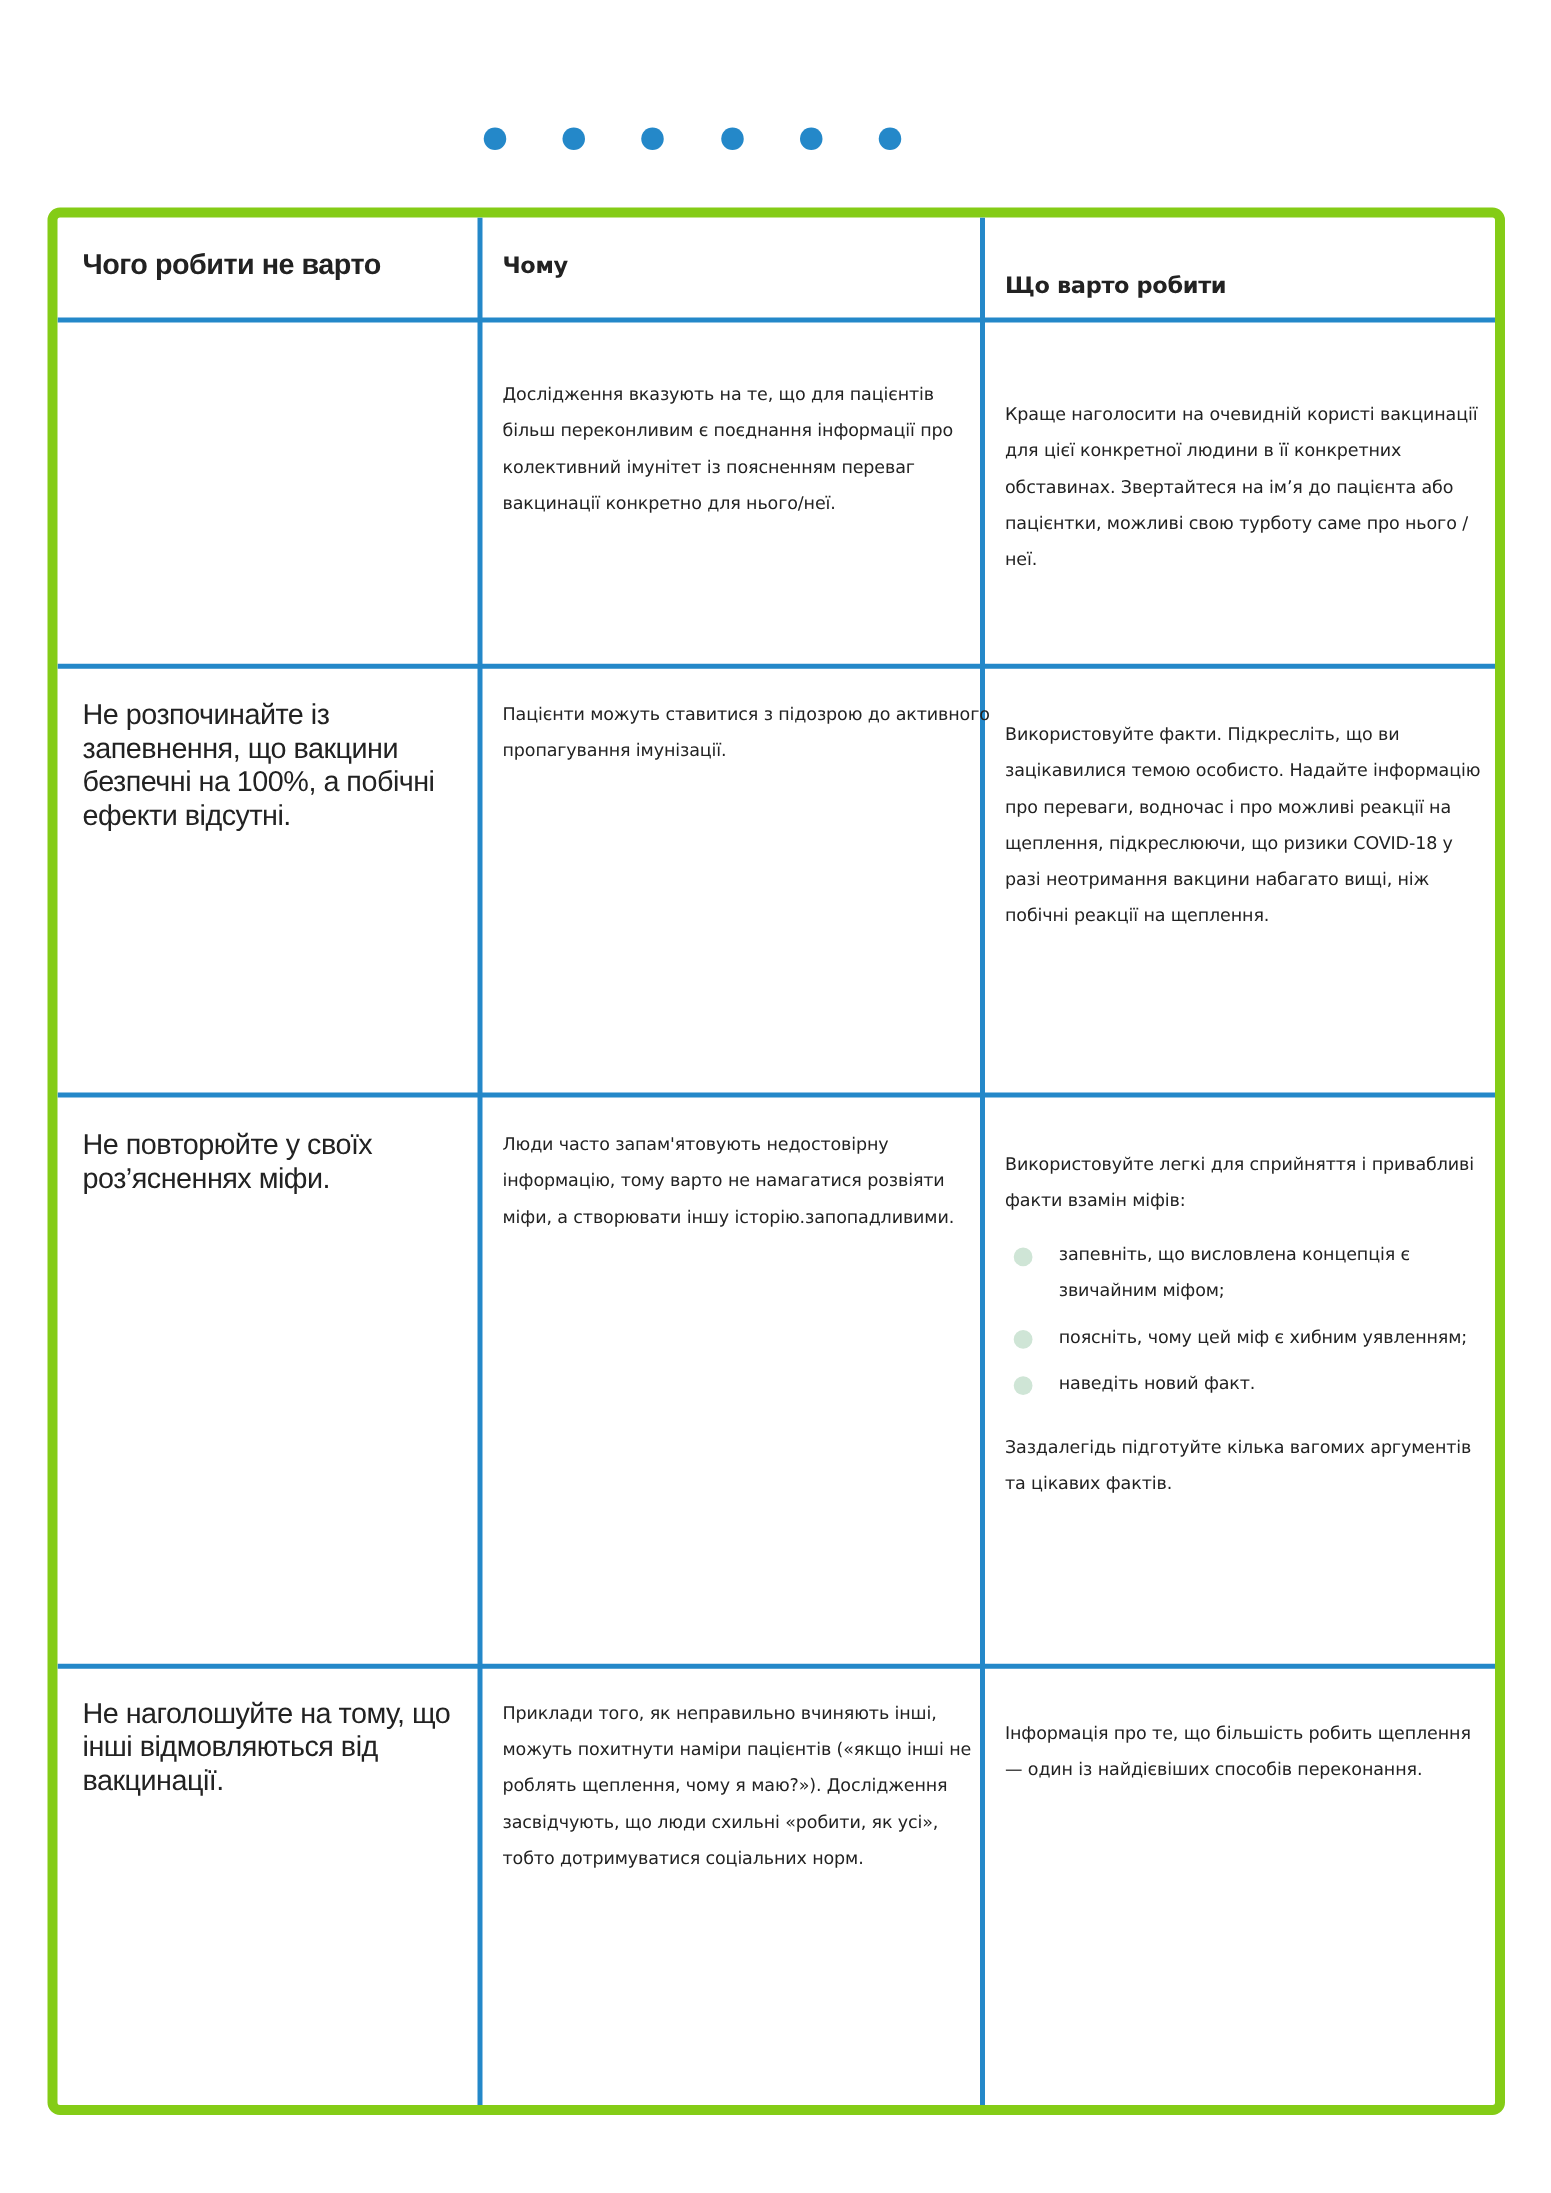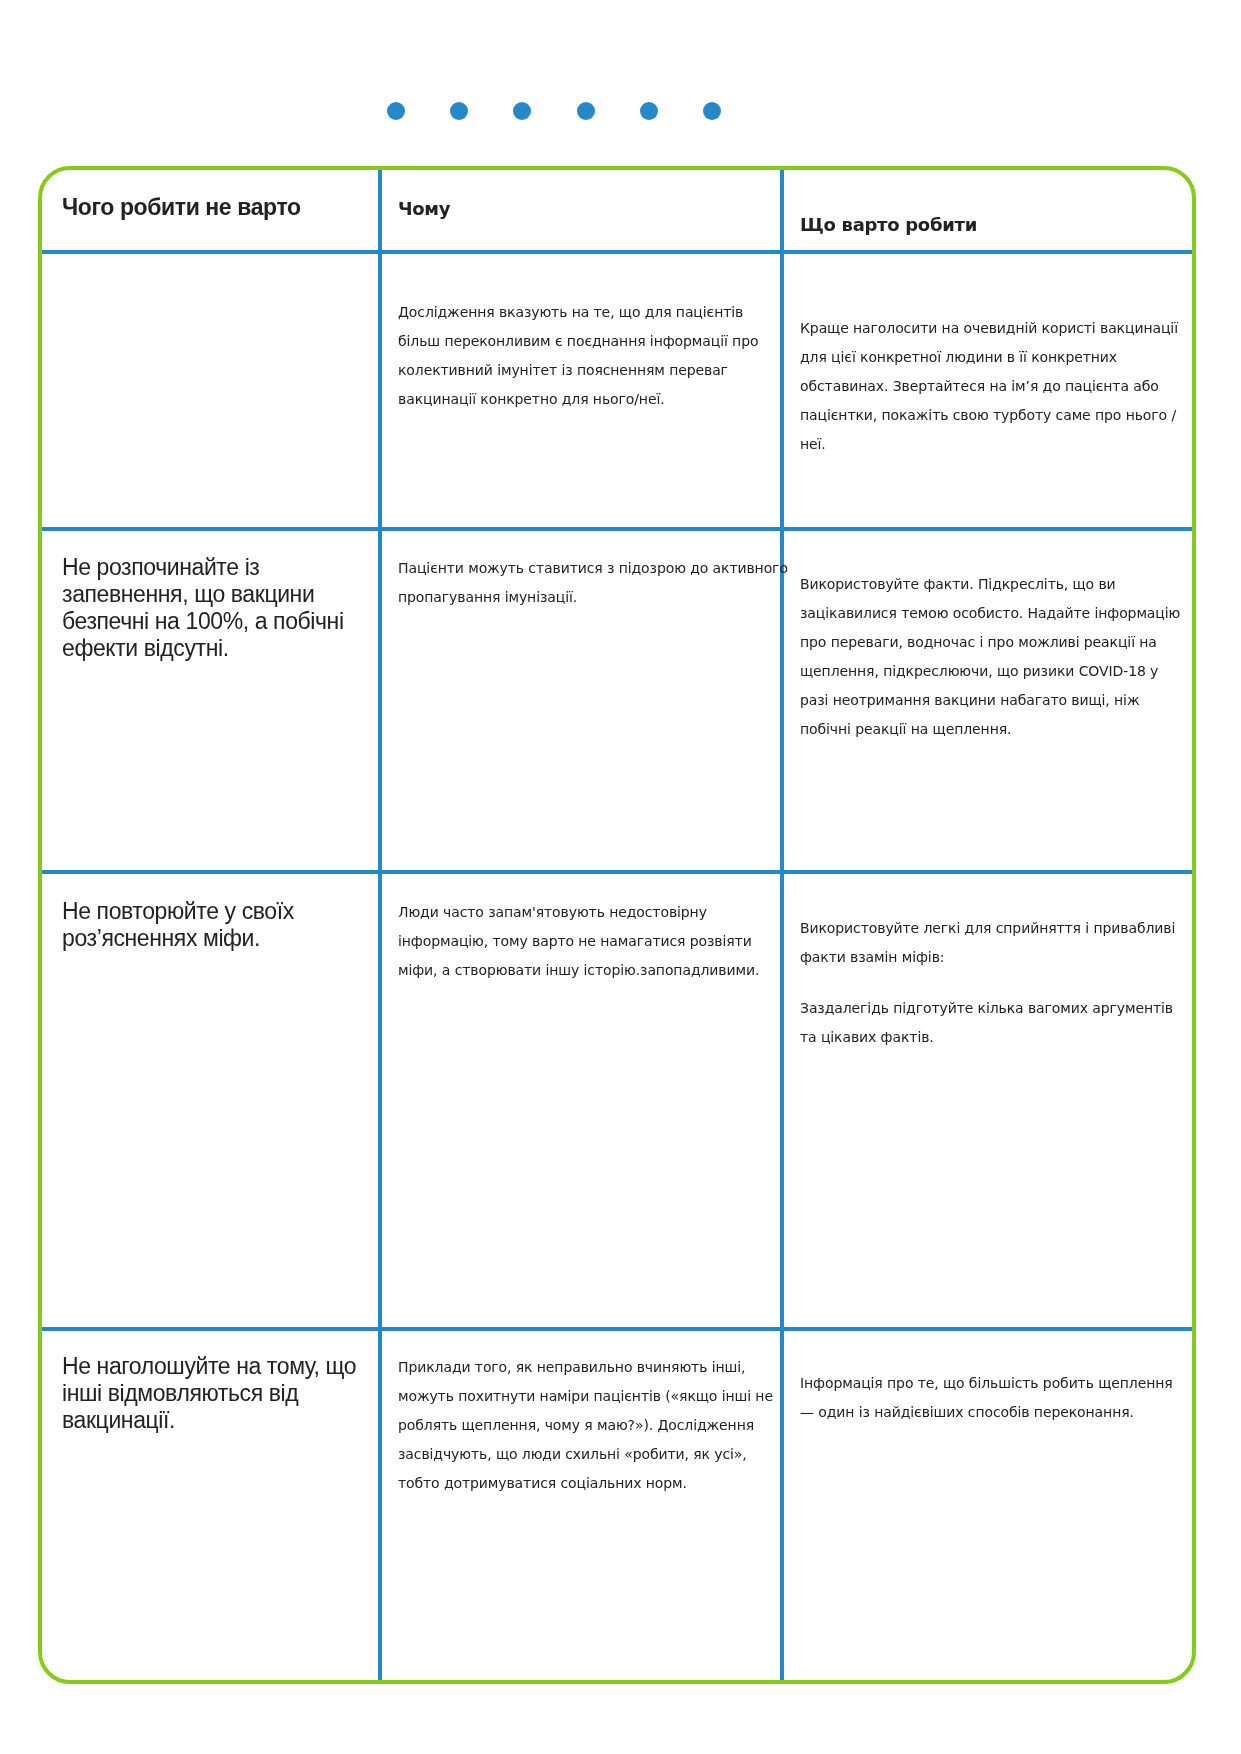--- a/index.html
+++ b/index.html
@@ -1,21 +1,21 @@
 <!DOCTYPE html>
 <html><head>
   <meta charset="utf-8">
   <style>
     html, body { margin: 0; padding: 0; background: #ffffff; }
     body { width: 1241px; height: 1754px; position: relative; overflow: hidden;
            font-family: "DejaVu Sans", sans-serif; color: #222222; }
     .dots { position: absolute; top: 102px; left: 0; width: 1241px; height: 18px; }
     .dot { position: absolute; top: 0; width: 18px; height: 18px; border-radius: 50%; background: #2488c9; }
     .table-wrap { position: absolute; left: 38px; top: 166px; width: 1150px; height: 1510px;
-                  border: 4px solid #84cc16; border-radius: 32px; box-sizing: content-box; overflow: hidden; }
+                  border: 8px solid #84cc16; border-radius: 10px; box-sizing: content-box; overflow: hidden; }
     .vline { position: absolute; top: 0; bottom: 0; width: 4px; background: #2488c9; }
     .hline { position: absolute; left: 0; right: 0; height: 4px; background: #2488c9; }
     .cell { position: absolute; box-sizing: border-box; font-size: 14px; line-height: 29px; letter-spacing: -0.1px; }
     .cell.c1 { left: 20px; width: 320px; font-family: "Liberation Sans", sans-serif; font-size: 23px; line-height: 27px; letter-spacing: -0.4px; }
     .cell.c2 { left: 356px; width: 390px; }
     .cell.c3 { left: 758px; width: 390px; margin-top: 16px; }
     .hdr { font-weight: bold; font-size: 18px; line-height: 30px; font-family: "DejaVu Sans", sans-serif; letter-spacing: -0.3px; }
     .c2.r4 { font-family: "DejaVu Sans", sans-serif; }
     .bullets { list-style: none; margin: 14px 0 0 0; padding: 0; }
     .bullets li { position: relative; padding-left: 43px; margin-bottom: 8px; }
@@ -42,29 +42,34 @@
   <div class="hline" style="top:80px"></div>
   <div class="hline" style="top:357px"></div>
   <div class="hline" style="top:700px"></div>
   <div class="hline" style="top:1157px"></div>
 
   <div class="cell c1 hdr" style="top:24px">Чого робити не варто</div>
   <div class="cell c2 hdr" style="top:24px">Чому</div>
   <div class="cell c3 hdr" style="top:24px">Що варто робити</div>
 
   <div class="cell c2" style="top:128px">Дослідження вказують на те, що для пацієнтів більш переконливим є поєднання інформації про колективний імунітет із поясненням переваг вакцинації конкретно для нього/неї.</div>
-  <div class="cell c3" style="top:128px">Краще наголосити на очевидній користі вакцинації для цієї конкретної людини в її конкретних обставинах. Звертайтеся на ім’я до пацієнта або пацієнтки, покажіть свою турботу саме про нього / неї.</div>
+  <div class="cell c3" style="top:128px">Краще наголосити на очевидній користі вакцинації для цієї конкретної людини в її конкретних обставинах. Звертайтеся на ім’я до пацієнта або пацієнтки, можливі свою турботу саме про нього / неї.</div>
 
   <div class="cell c1" style="top:384px">Не розпочинайте із запевнення, що вакцини безпечні на 100%, а побічні ефекти відсутні.</div>
   <div class="cell c2" style="top:384px">Пацієнти можуть ставитися з підозрою до активного пропагування імунізації.</div>
   <div class="cell c3" style="top:384px">Використовуйте факти. Підкресліть, що ви зацікавилися темою особисто. Надайте інформацію про переваги, водночас і про можливі реакції на щеплення, підкреслюючи, що ризики COVID-18 у разі неотримання вакцини набагато вищі, ніж побічні реакції на щеплення.</div>
 
   <div class="cell c1" style="top:728px">Не повторюйте у своїх роз’ясненнях міфи.</div>
   <div class="cell c2" style="top:728px">Люди часто запам'ятовують недостовірну інформацію, тому варто не намагатися розвіяти міфи, а створювати іншу історію.запопадливими.</div>
   <div class="cell c3" style="top:728px">
     <p>Використовуйте легкі для сприйняття і привабливі факти взамін міфів:</p>
+    <ul class="bullets">
+      <li><span class="bullet-dot"></span><span>запевніть, що висловлена концепція є звичайним міфом;</span></li>
+      <li><span class="bullet-dot"></span><span>поясніть, чому цей міф є хибним уявленням;</span></li>
+      <li><span class="bullet-dot"></span><span>наведіть новий факт.</span></li>
+    </ul>
     <p class="after">Заздалегідь підготуйте кілька вагомих аргументів та цікавих фактів.</p>
   </div>
 
   <div class="cell c1" style="top:1183px">Не наголошуйте на тому, що інші відмовляються від вакцинації.</div>
   <div class="cell c2 r4" style="top:1183px">Приклади того, як неправильно вчиняють інші, можуть похитнути наміри пацієнтів («якщо інші не роблять щеплення, чому я маю?»). Дослідження засвідчують, що люди схильні «робити, як усі», тобто дотримуватися соціальних норм.</div>
   <div class="cell c3" style="top:1183px">Інформація про те, що більшість робить щеплення — один із найдієвіших способів переконання.</div>
 </div>
 
 </body></html>

